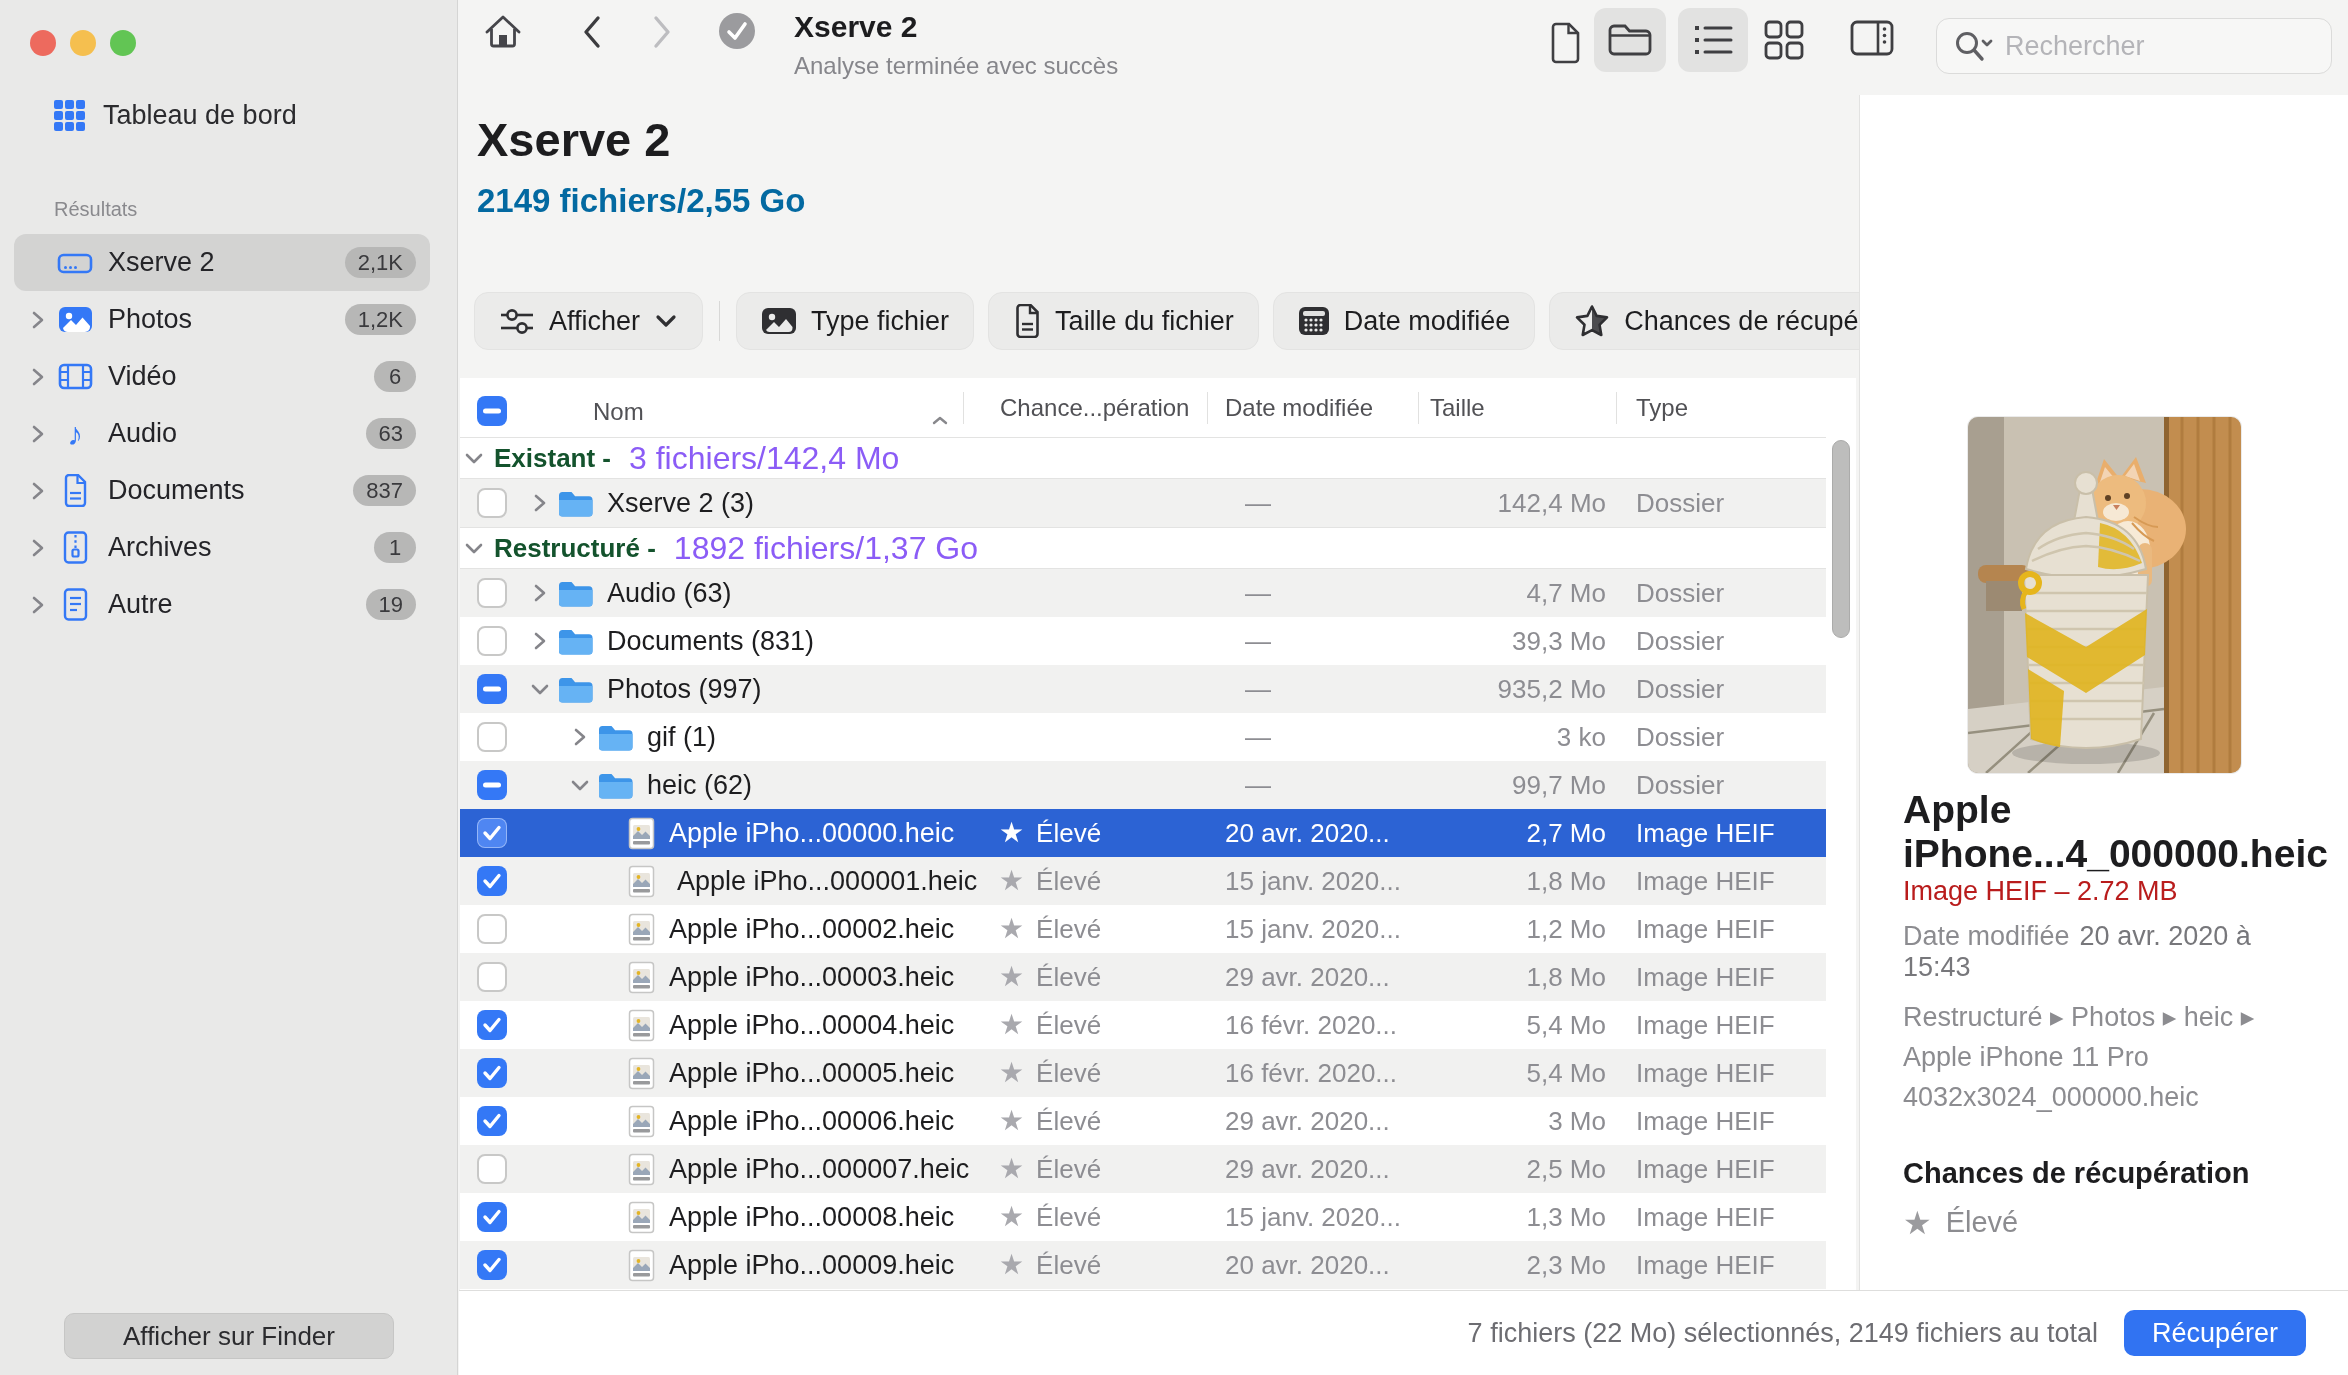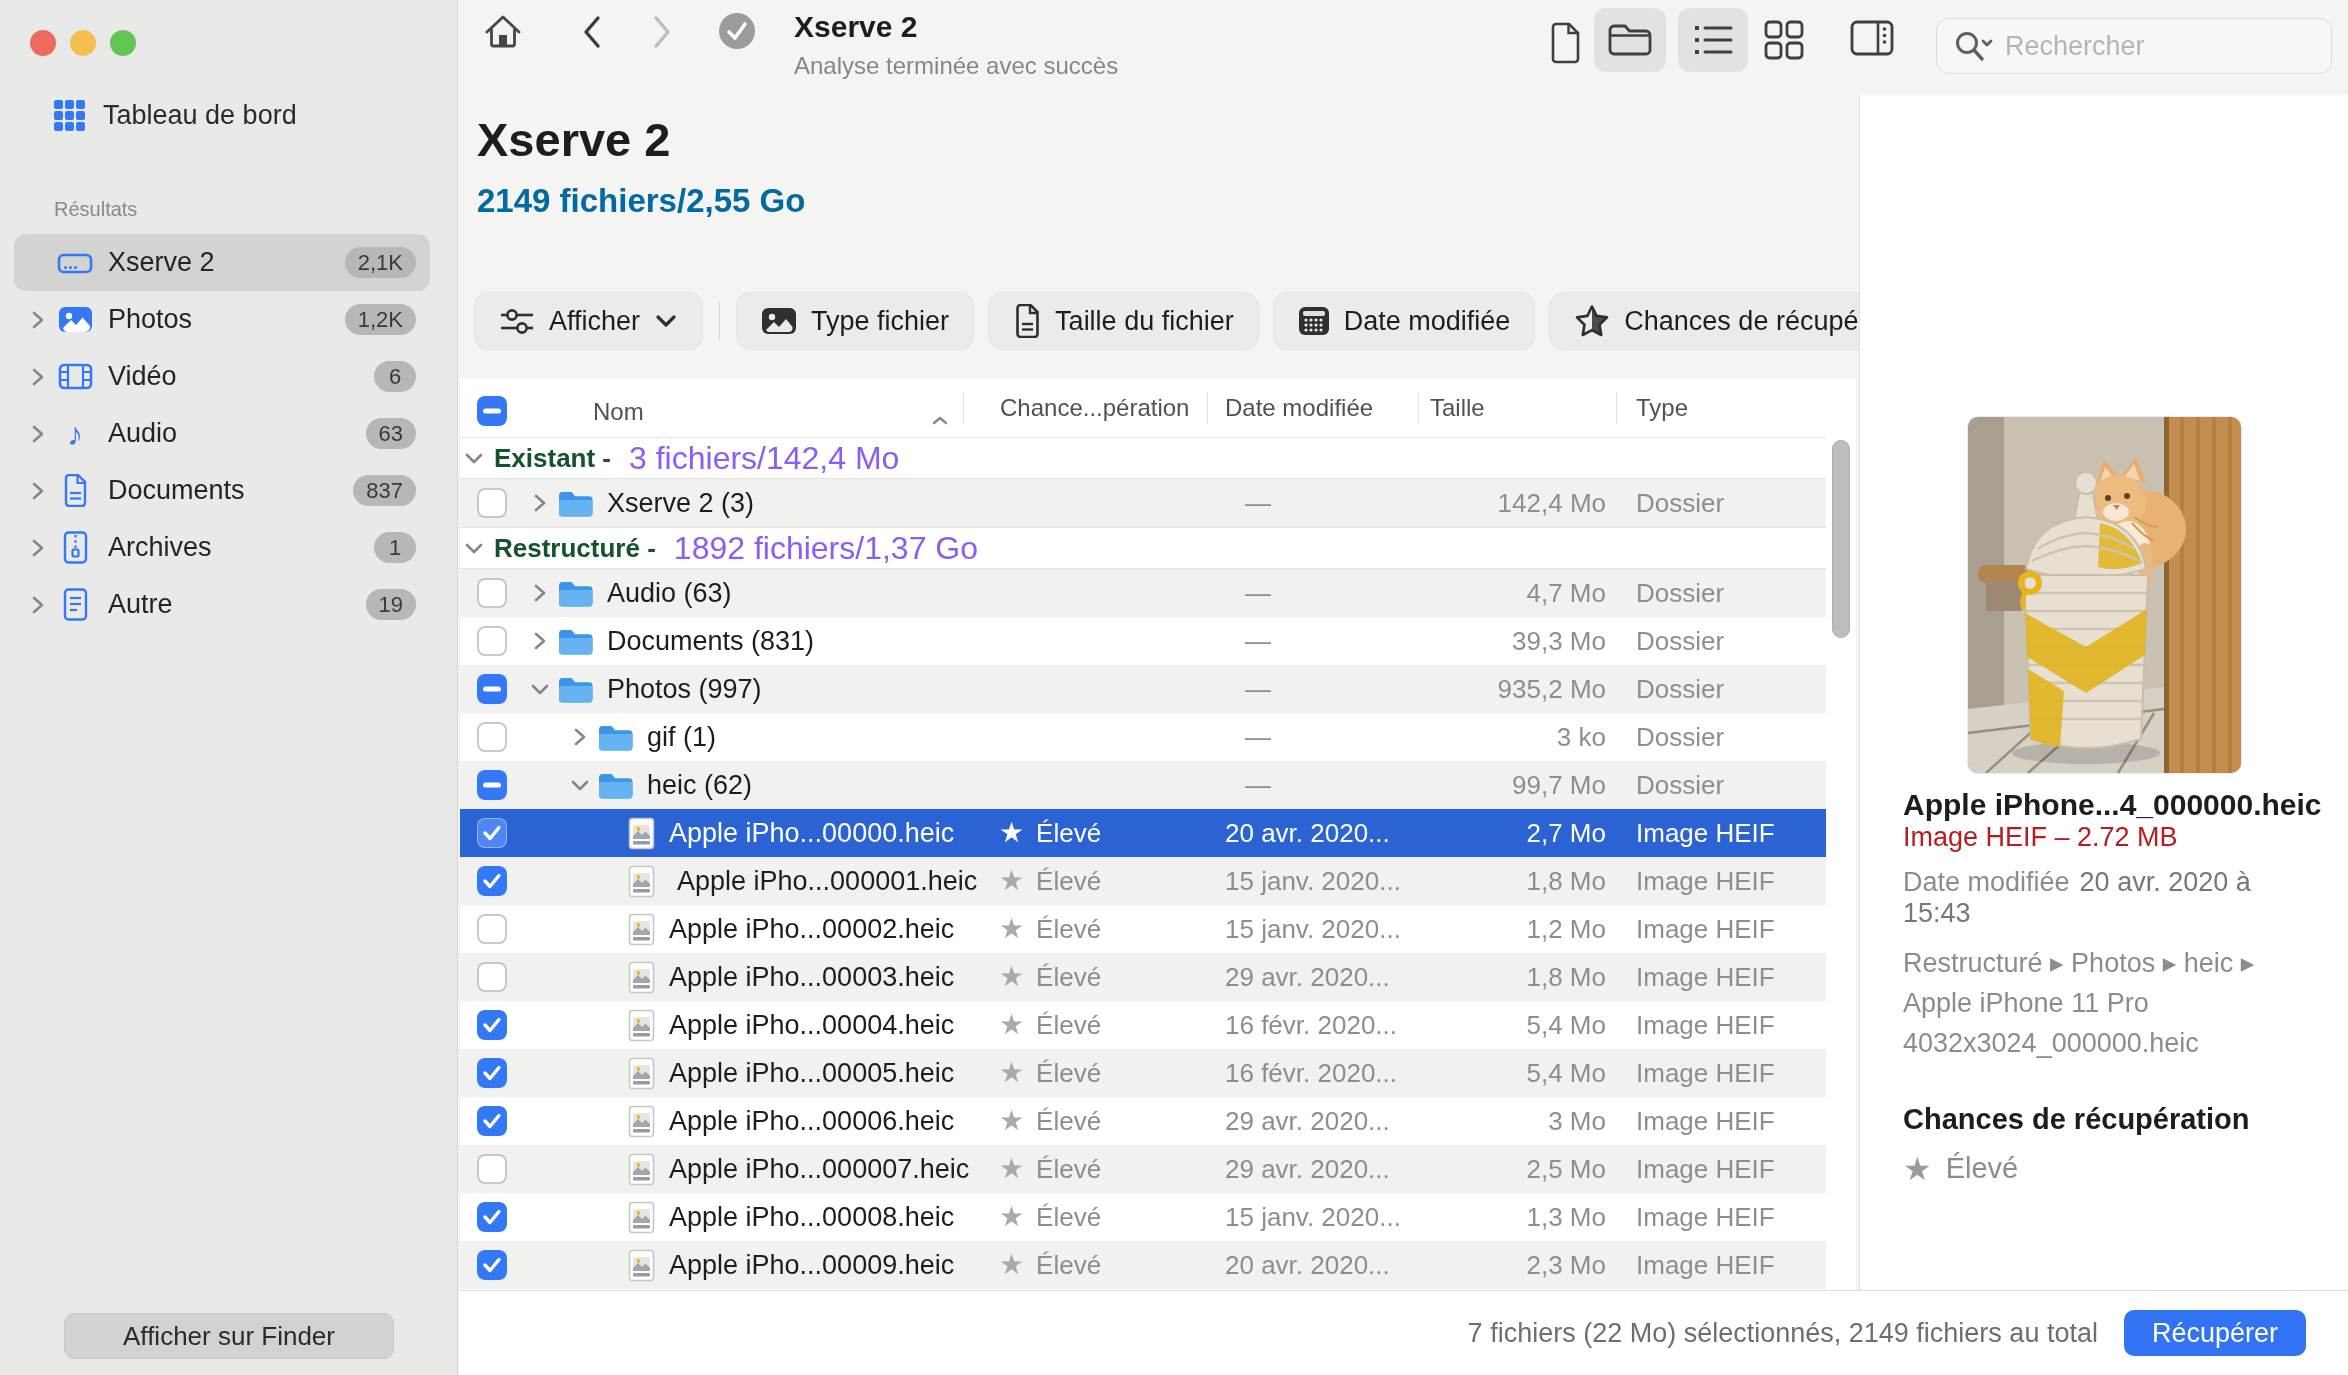--- a/index.html
+++ b/index.html
@@ -67,21 +67,21 @@
   .cb.on, .cb.mixed { background:#3478f6; }
   .trow.selected .cb.on { background:#4f86f2; box-shadow:0 0 0 1px rgba(255,255,255,.4) inset; }
   .exp { width:24px; display:flex; justify-content:center; flex:none; }
   .icon-wrap { display:flex; align-items:center; flex:none; }
   .scrollbar { position:absolute; right:6px; top:62px; width:18px; height:198px; border-radius:9px; background:#bdbdbc; border:1px solid #ababaa; }
 
   
   .rpanel { position:absolute; left:1859px; top:95px; width:489px; height:1195px; background:#fff; border-left:1px solid #e2e2e1; }
   .photo { position:absolute; left:108px; top:322px; width:273px; height:356px; border-radius:10px; overflow:hidden; box-shadow:0 0 0 1px rgba(0,0,0,.08); }
   .pv-text { position:absolute; left:43px; top:693px; width:420px; }
-  .pv-name { font-size:30px; font-weight:bold; color:#1d1d1f; }
+  .pv-name { font-size:39px; font-weight:bold; color:#1d1d1f; }
   .pv-info { font-size:27px; color:#b91c1c; margin-top:0; }
   .pv-date { font-size:27px; color:#8c8c90; margin-top:14px; }
   .pv-date .v { color:#77777b; margin-left:10px; }
   .pv-h { font-size:29px; font-weight:bold; color:#1d1d1f; margin-top:40px; }
   .pv-path { font-size:27px; color:#8c8c90; margin-top:14px; line-height:40px; }
   .pv-chance { display:flex; align-items:center; gap:14px; margin-top:16px; }
   .pv-chance .star { font-size:32px; color:#9b9b9e; }
   .pv-chance .v { font-size:29px; color:#8c8c90; }
 
   

